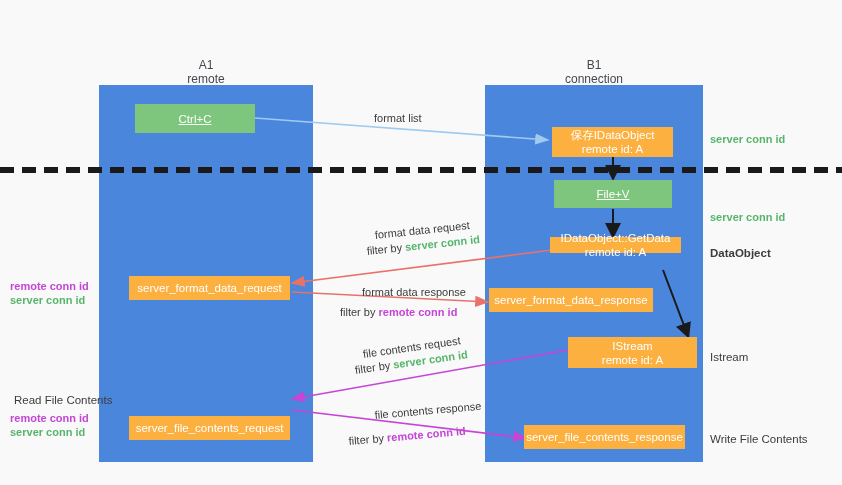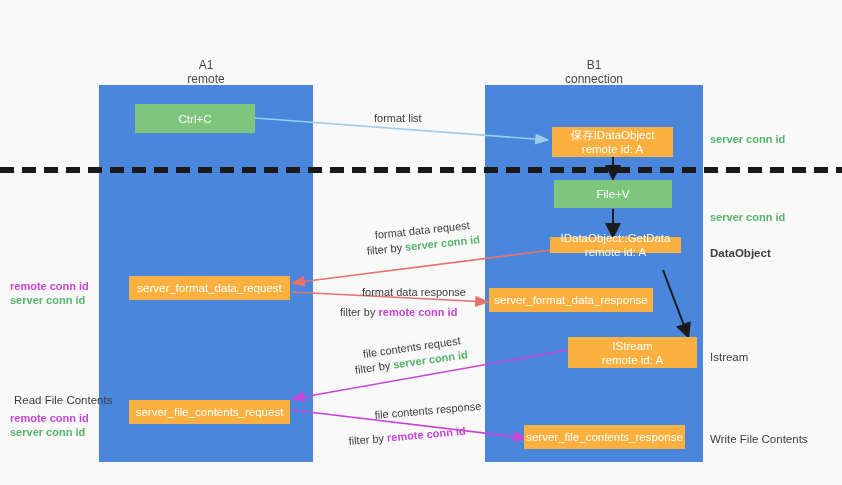--- a/index.html
+++ b/index.html
@@ -55,21 +55,21 @@
   .box {
     display: flex;
     align-items: center;
     justify-content: center;
     text-align: center;
     color: #ffffff;
     font-size: 11.5px;
     line-height: 14px;
     white-space: pre-line;
   }
-  .box.green { background: #7ec57e; }
+  .box.green { background: #7ec57e; text-decoration: underline; }
   .box.orange { background: #fbb040; }
 
   
   .side-label {
     font-size: 11.5px;
     color: #3c3c3c;
     line-height: 14px;
   }
   .lbl-green { color: #56b56b; font-weight: bold; font-size: 11px; }
   .lbl-purple { color: #c545d6; font-weight: bold; font-size: 11px; }
@@ -151,21 +151,21 @@
   <div class="abs box orange" style="left:550px; top:237px; width:131px; height:16px;">IDataObject::GetData
 remote id: A</div>
 
   <div class="abs box orange" style="left:568px; top:337px; width:129px; height:31px;">IStream
 remote id: A</div>
 
   <div class="abs box orange" style="left:129px; top:276px; width:161px; height:24px;">server_format_data_request</div>
 
   <div class="abs box orange" style="left:489px; top:288px; width:164px; height:24px;">server_format_data_response</div>
 
-  <div class="abs box orange" style="left:129px; top:400px; width:161px; height:24px;">server_file_contents_request</div>
+  <div class="abs box orange" style="left:129px; top:416px; width:161px; height:24px;">server_file_contents_request</div>
 
   <div class="abs box orange" style="left:524px; top:425px; width:161px; height:24px;">server_file_contents_response</div>
 
   <div id="divider" class="abs"></div>
 
   <div class="abs edge-label" style="left:374px; top:111px;">format list</div>
 
   <div class="abs edge-label" style="left:374px; top:228px; transform:rotate(-6deg); transform-origin:left top;">
     <span>format data request</span>
   </div>

